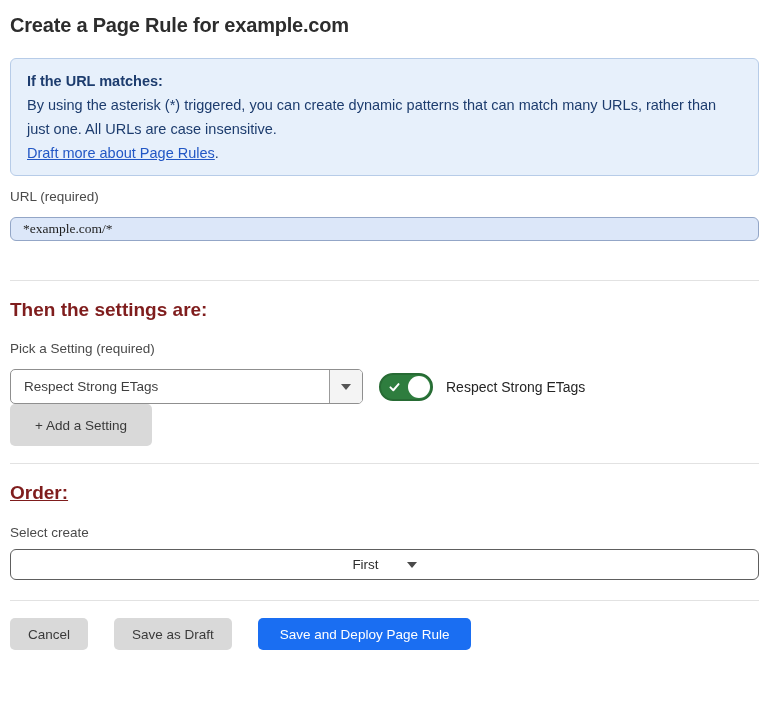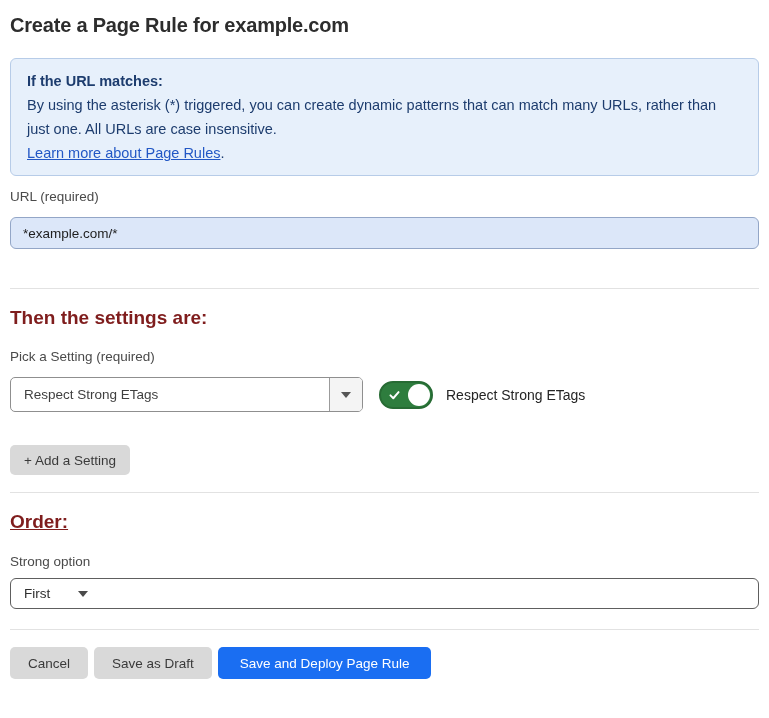--- a/index.html
+++ b/index.html
@@ -48,28 +48,28 @@
     font-size: 13.5px;
     color: #4a4a4a;
     line-height: 16px;
     margin-bottom: 12px;
   }
 
   
   .url-input {
     display: block;
     width: 100%;
-    height: 32px;
+    height: 24px;
     background: #dce7f9;
     border: 1px solid #93a6c7;
     border-radius: 6px;
     padding: 0 12px;
     font-size: 13.5px;
     color: #1e1e1e;
-    font-family: Liberation Sans, sans-serif;
+    font-family: Liberation Serif, serif;
     outline: none;
   }
 
   .divider {
     border: none;
     border-top: 1px solid #e2e2e2;
     margin: 0;
   }
   .divider.after-url { margin-top: 39px; }
   .divider.after-add { margin-top: 17px; }
@@ -171,27 +171,27 @@
     height: 32px;
     border: none;
     border-radius: 5px;
     font-size: 13.5px;
     font-family: "Liberation Sans", sans-serif;
     cursor: pointer;
     padding: 0 18px;
   }
   .btn.gray { background: #d9d9d9; color: #3a3a3a; }
   .btn.blue { background: #1a6ef2; color: #ffffff; padding: 11px 22px; }
-  .add-btn { margin-top: 33px; height: 30px; padding: 0 14px; }
+  .add-btn { height: 42px; padding: 0 25px; }
 
   
   .select {
     display: flex;
     align-items: center;
-    justify-content: flex-start;
+    justify-content: center;
     width: 100%;
     height: 31px;
     border: 1px solid #5e5e5e;
     border-radius: 6px;
     background: #ffffff;
     padding: 0 13px;
     font-size: 13.5px;
     color: #2e2e2e;
     cursor: pointer;
     margin-bottom: 17px;
@@ -204,35 +204,35 @@
     margin: 5px 0 0 0;
     font-size: 13.5px;
     line-height: 17.5px;
     color: #3d3d3d;
   }
 
   
   .footer {
     display: flex;
     align-items: center;
-    gap: 6px;
+    gap: 26px;
     margin-top: 17px;
   }
 </style>
 </head>
 <body>
 
 <div class="page">
 
   <h1 class="page-title">Create a Page Rule for example.com</h1>
 
   <div class="info-box">
     <div class="info-heading">If the URL matches:</div>
     <div class="info-body">By using the asterisk (*) triggered, you can create dynamic patterns that can match many URLs, rather than just one. All URLs are case insensitive.</div>
-    <div class="info-link-row"><a class="info-link">Learn more about Page Rules</a><span>.</span></div>
+    <div class="info-link-row"><a class="info-link">Draft more about Page Rules</a><span>.</span></div>
   </div>
 
   <label class="field-label">URL (required)</label>
   <input class="url-input" type="text" value="*example.com/*" style="">
 
   <hr class="divider after-url">
 
   <h2 class="section-heading">Then the settings are:</h2>
 
   <label class="field-label">Pick a Setting (required)</label>
@@ -256,21 +256,21 @@
       <span class="toggle-label">Respect Strong ETags</span>
     </div>
   </div>
 
   <button class="btn gray add-btn">+ Add a Setting</button>
 
   <hr class="divider after-add">
 
   <h2 class="section-heading order">Order:</h2>
 
-  <label class="field-label select-label">Strong option</label>
+  <label class="field-label select-label">Select create</label>
 
   <div class="select">
     <span>First</span>
     <span class="caret-down"></span>
   </div>
 
 
   <hr class="divider before-footer">
 
   <div class="footer">

